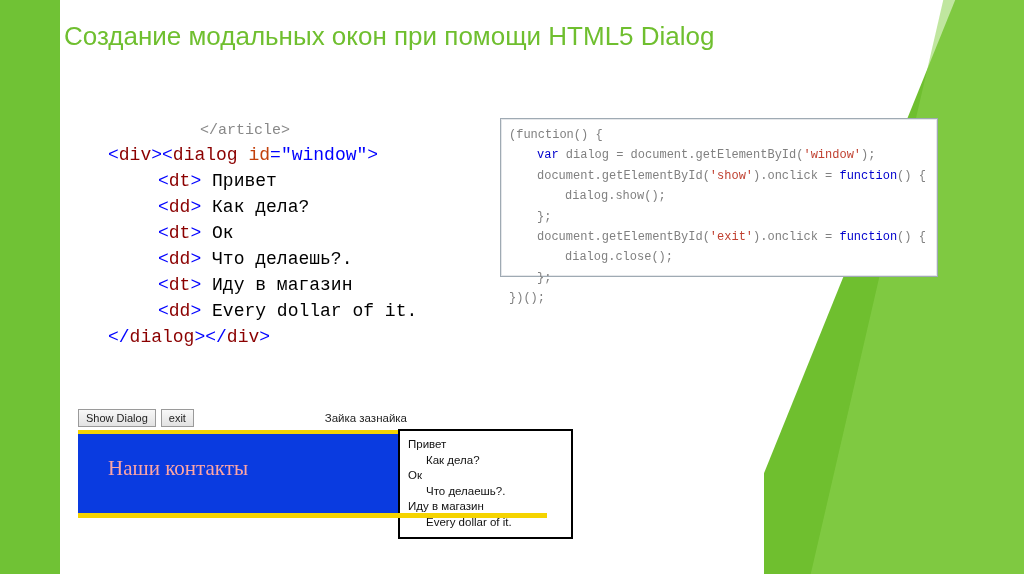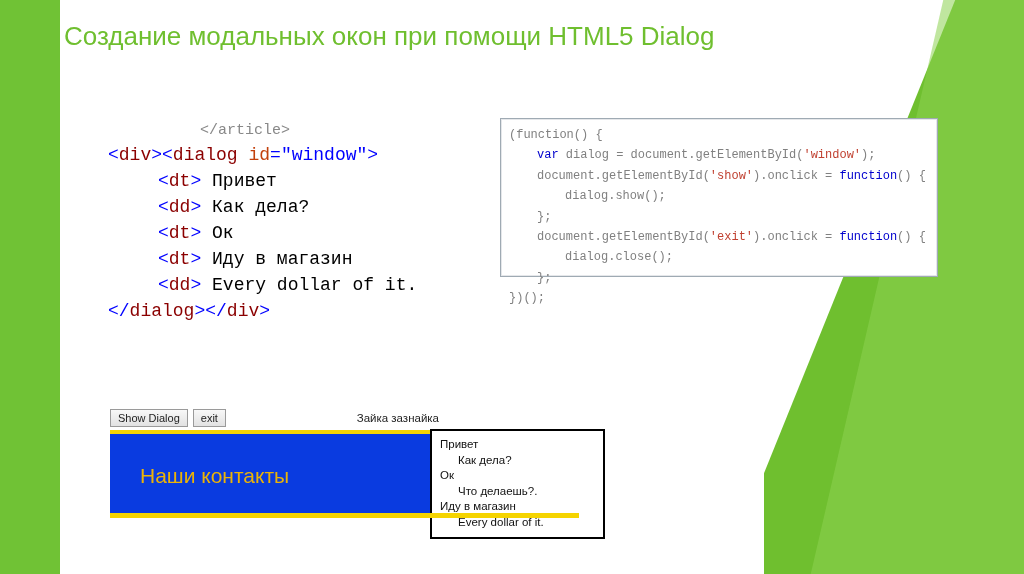--- a/index.html
+++ b/index.html
@@ -111,21 +111,20 @@
   }
   .code-right .kw { color: #0000cd; font-family: Liberation Mono, monospace; }
   .code-right .str { color: #c04030; }
   .code-right .ind1 { padding-left: 28px; display: block; }
   .code-right .ind2 { padding-left: 56px; display: block; }
   .preview {
     position: absolute;
     left: 78px;
     top: 407px;
     width: 469px;
-    margin-left: 32px;
   }
   .preview-top {
     display: flex;
     align-items: center;
     gap: 5px;
     padding: 2px 0 3px 0;
     font-size: 12px;
   }
   .preview-top .btn {
     border: 1px solid #9a9a9a;
@@ -152,24 +151,25 @@
   .blueband::after {
     content: "";
     position: absolute;
     left: 0; right: 0; bottom: 0;
     height: 5px;
     background: #f5d400;
   }
   .blueband .bb-text {
     position: absolute;
     left: 30px;
-    top: 30px;
-    color: #eab308;
+    top: 22px;
+    color: #fca5a5;
     font-size: 21px;
     font-weight: 400;
+    font-family: Liberation Serif, serif;
   }
   .blueband .bb-trail {
     position: absolute;
     right: 28px;
     top: 14px;
     color: #f5d400;
     font-size: 20px;
     font-weight: 700;
     text-align: right;
     line-height: 1.25;
@@ -201,20 +201,21 @@
   </div>
 
   <h1 class="title">Создание модальных окон при помощи HTML5 Dialog</h1>
 
   <div class="code-left">
     <div class="ind1" style="color:#888; font-size:15px; padding-left:92px;">&lt;/article&gt;</div>
     <div><span class="tag-angle">&lt;</span><span class="tag-name">div</span><span class="tag-angle">&gt;&lt;</span><span class="tag-name">dialog</span> <span class="attr-name">id</span><span class="tag-angle">=</span><span class="attr-val">"window"</span><span class="tag-angle">&gt;</span></div>
     <div class="ind1"><span class="tag-angle">&lt;</span><span class="tag-name">dt</span><span class="tag-angle">&gt;</span><span> Привет</span></div>
     <div class="ind1"><span class="tag-angle">&lt;</span><span class="tag-name">dd</span><span class="tag-angle">&gt;</span><span> Как дела?</span></div>
     <div class="ind1"><span class="tag-angle">&lt;</span><span class="tag-name">dt</span><span class="tag-angle">&gt;</span><span> Ок</span></div>
+    <div class="ind1"><span class="tag-angle">&lt;</span><span class="tag-name">dd</span><span class="tag-angle">&gt;</span><span> Что делаешь?.</span></div>
     <div class="ind1"><span class="tag-angle">&lt;</span><span class="tag-name">dt</span><span class="tag-angle">&gt;</span><span> Иду в магазин</span></div>
     <div class="ind1"><span class="tag-angle">&lt;</span><span class="tag-name">dd</span><span class="tag-angle">&gt;</span><span> Every dollar of it.</span></div>
     <div><span class="tag-angle">&lt;/</span><span class="tag-name">dialog</span><span class="tag-angle">&gt;&lt;/</span><span class="tag-name">div</span><span class="tag-angle">&gt;</span></div>
   </div>
 
   <div class="code-right">
     <span>(function() {</span>
     <span class="ind1"><span class="kw">var</span><span> dialog = document.getElementById(</span><span class="str">'window'</span><span>);</span></span>
     <span class="ind1"><span>document.getElementById(</span><span class="str">'show'</span><span>).onclick = </span><span class="kw">function</span><span>() {</span></span>
     <span class="ind2">dialog.show();</span>

